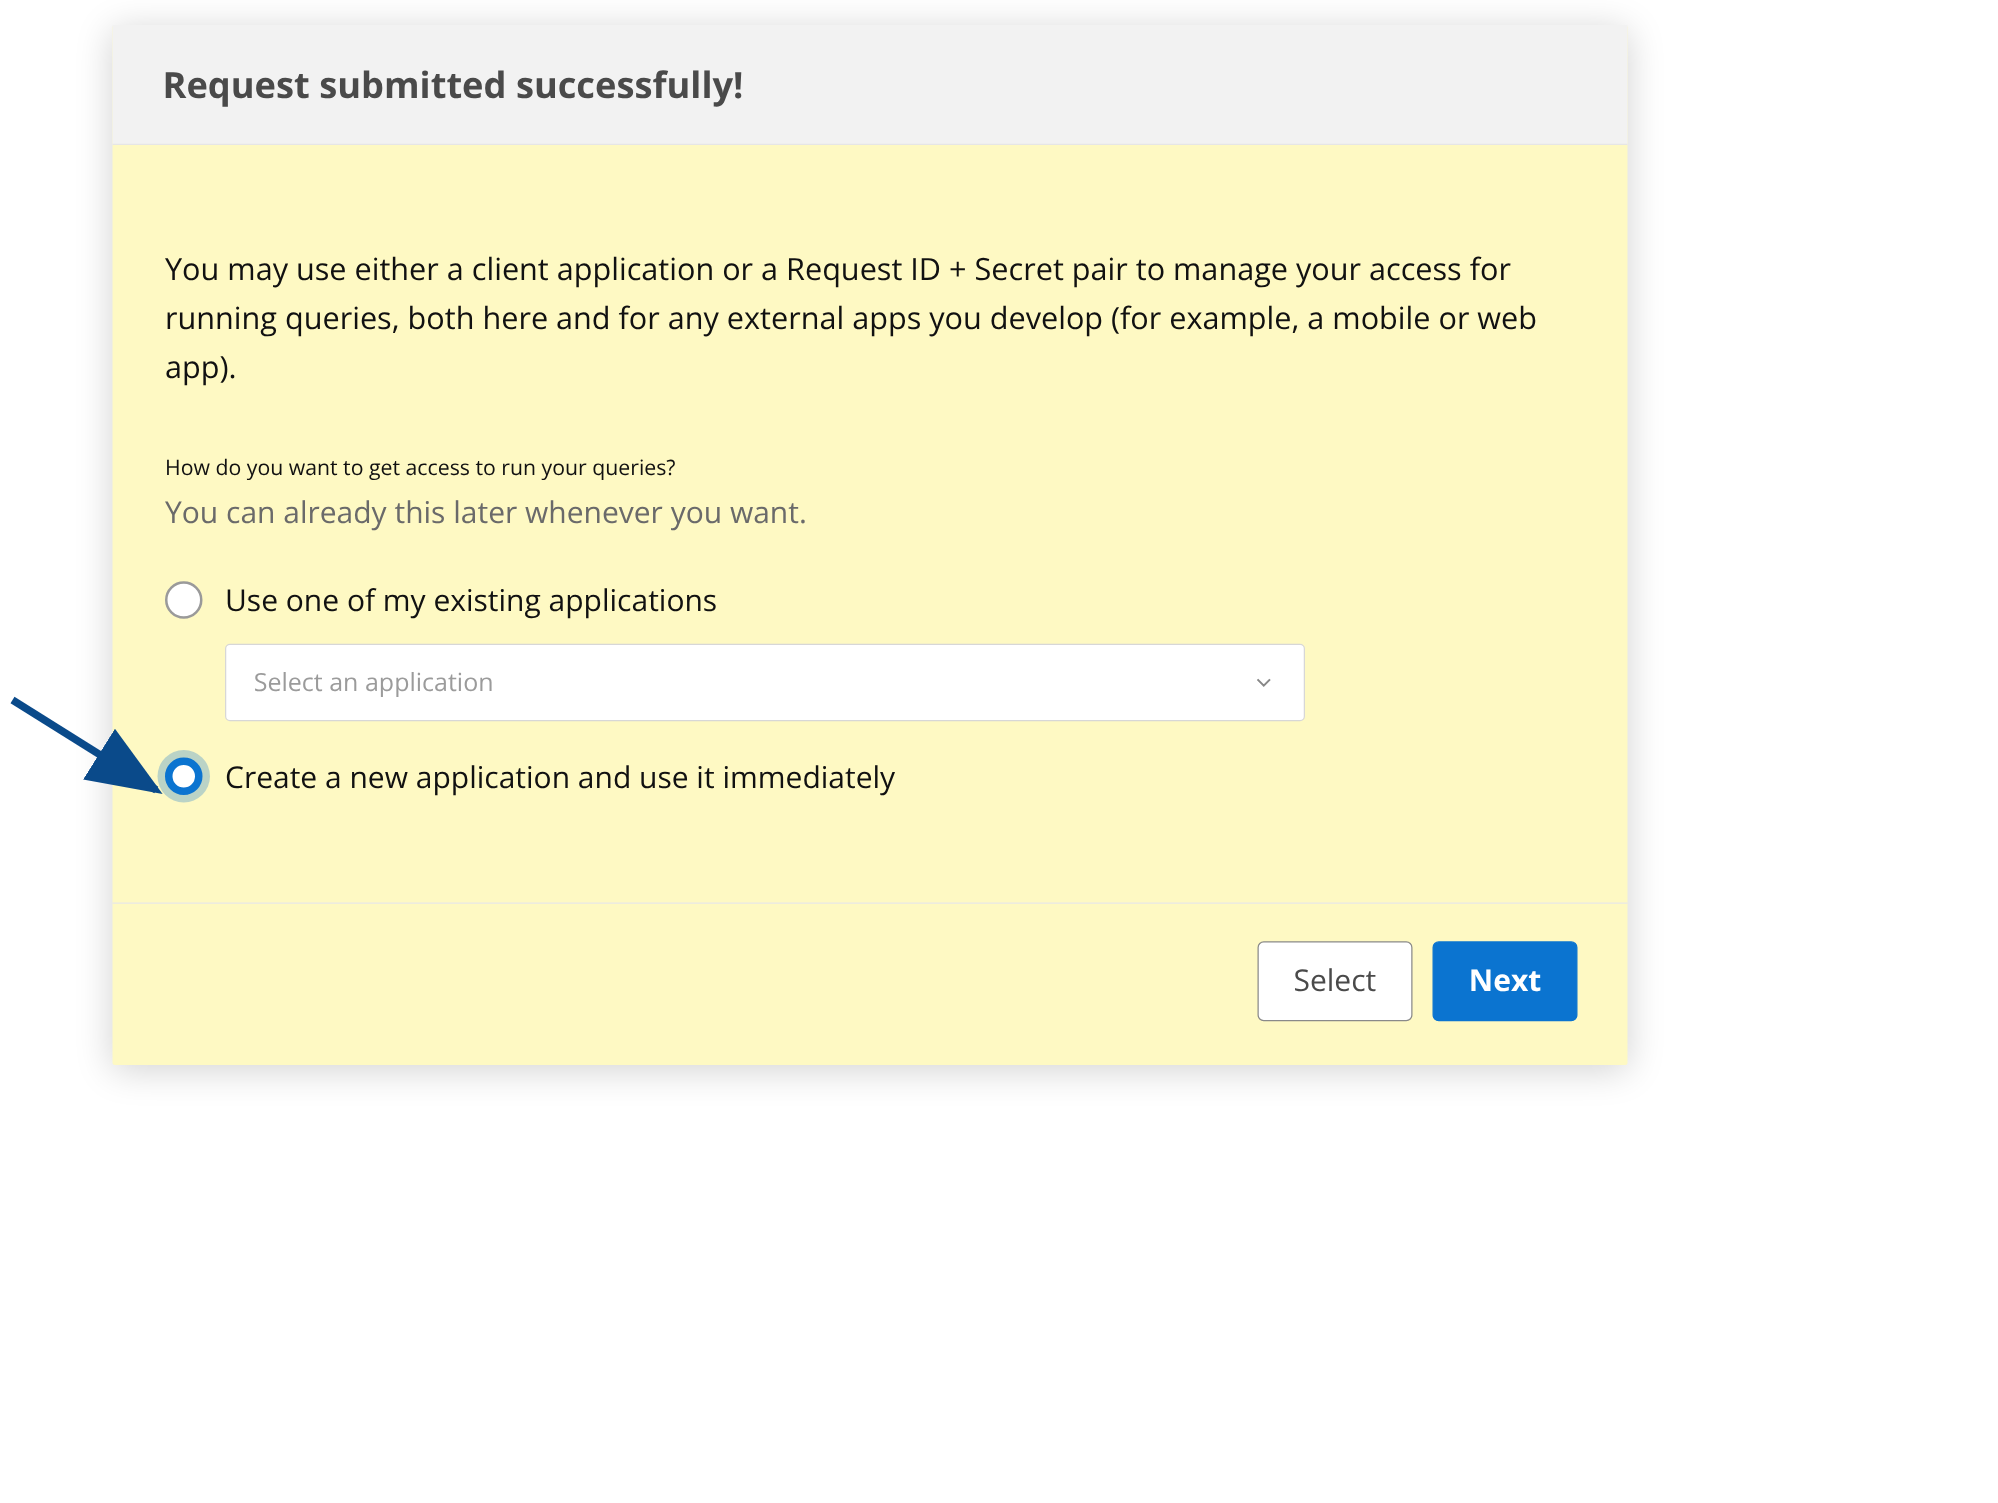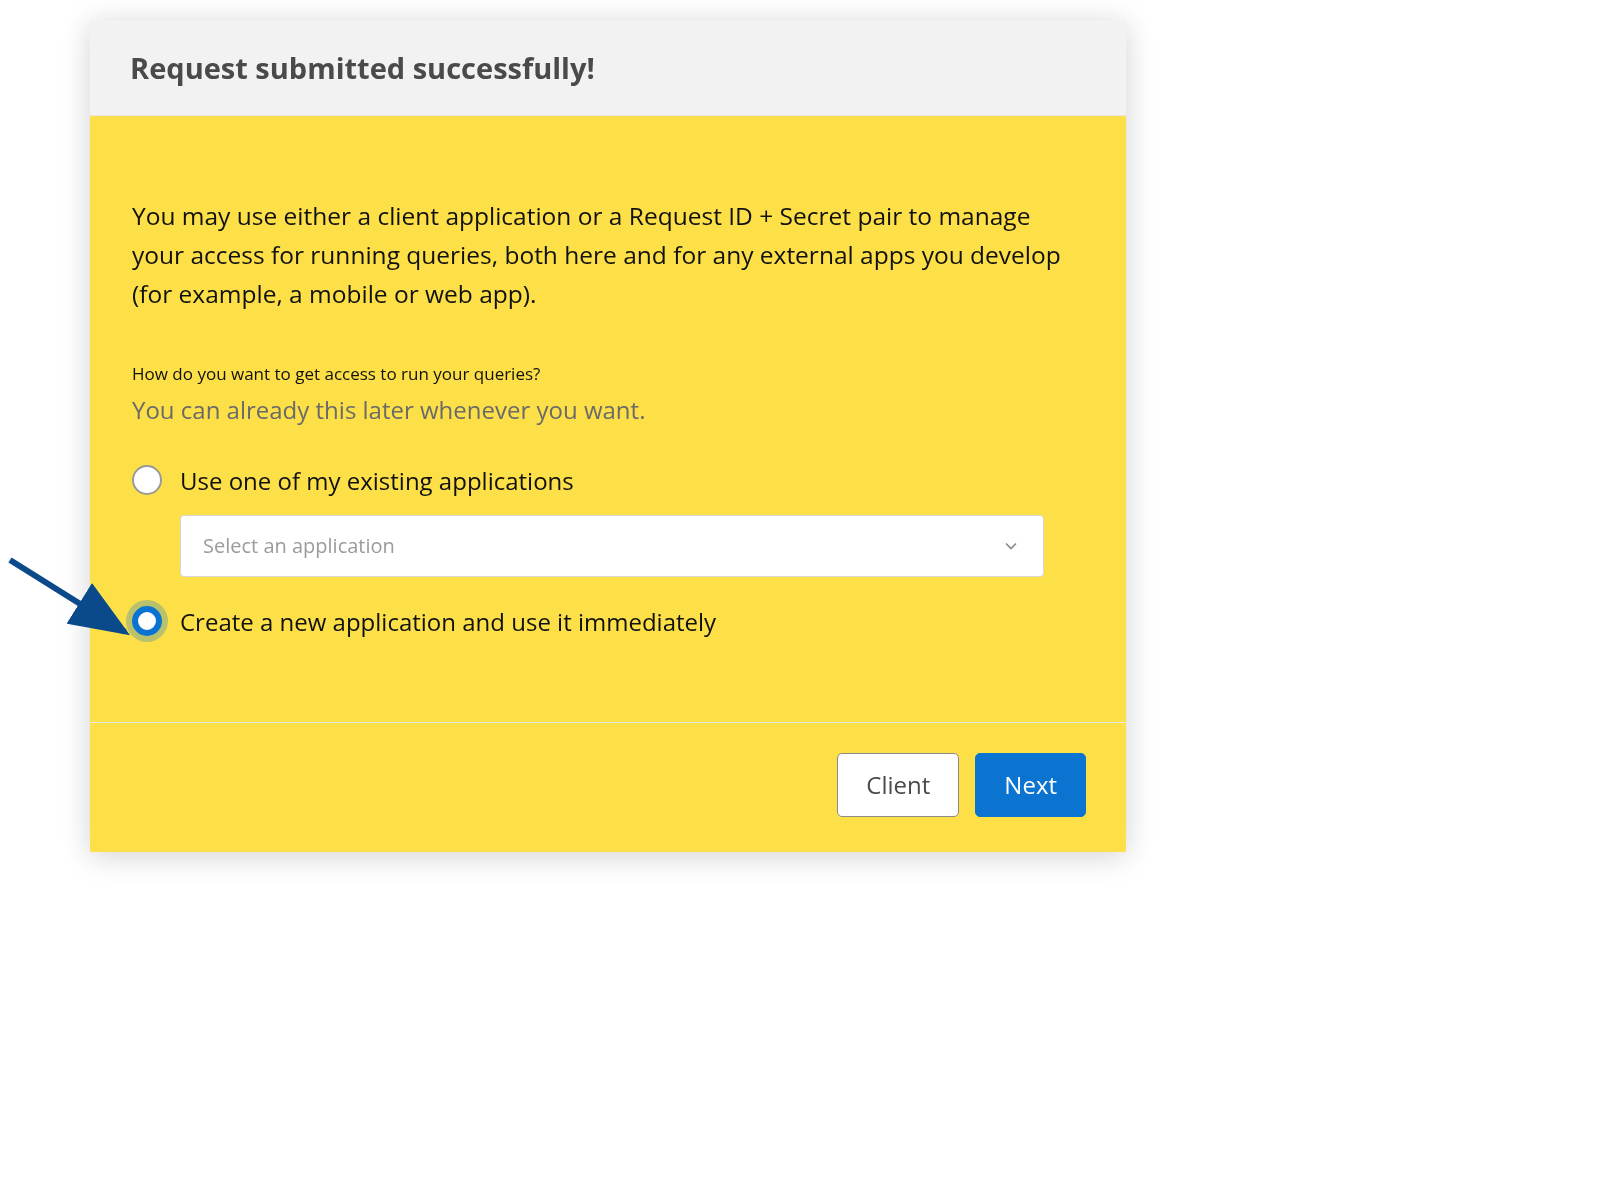--- a/index.html
+++ b/index.html
@@ -13,22 +13,22 @@
       background: #ffffff;
       width: 1598px;
       height: 1202px;
       position: relative;
     }
 
     .dialog {
       position: absolute;
       top: 20px;
       left: 90px;
-      width: 1036px;
-      background: #fde047;
+      width: 1212px;
+      background: #fef9c3;
       box-shadow: 0 4px 30px rgba(0,0,0,0.18);
       border-radius: 2px;
     }
 
     .dialog-header {
       background: #f2f2f2;
       border-bottom: 1px solid #e6e6e6;
       padding: 28px 40px 28px 40px;
     }
 
@@ -151,21 +151,21 @@
       background: #fff;
       border: 1.5px solid #8a8a8a;
       color: #4a4a4a;
       font-weight: 400;
     }
 
     .btn-primary {
       background: #0b74d0;
       border: 1.5px solid #0b74d0;
       color: #fff;
-      font-weight: 400;
+      font-weight: 700;
     }
 
     .annotation-arrow {
       position: absolute;
       top: 540px;
       left: 0;
       pointer-events: none;
     }
   </style>
 </head>
@@ -206,21 +206,21 @@
         <span class="radio selected"></span>
         <span class="option-label">Create a new application and use it immediately</span>
       </div>
 
 
     </div>
 
   </div>
 
   <div class="dialog-footer">
-    <button class="btn btn-secondary">Client</button>
+    <button class="btn btn-secondary">Select</button>
     <button class="btn btn-primary">Next</button>
   </div>
 
 </div>
 
 <svg class="annotation-arrow" width="160" height="130">
   <defs>
     <marker id="arrowhead" markerWidth="10" markerHeight="8" refX="9" refY="4" orient="auto">
       <polygon points="0 0, 10 4, 0 8" fill="#0a4a8a"></polygon>
     </marker>

